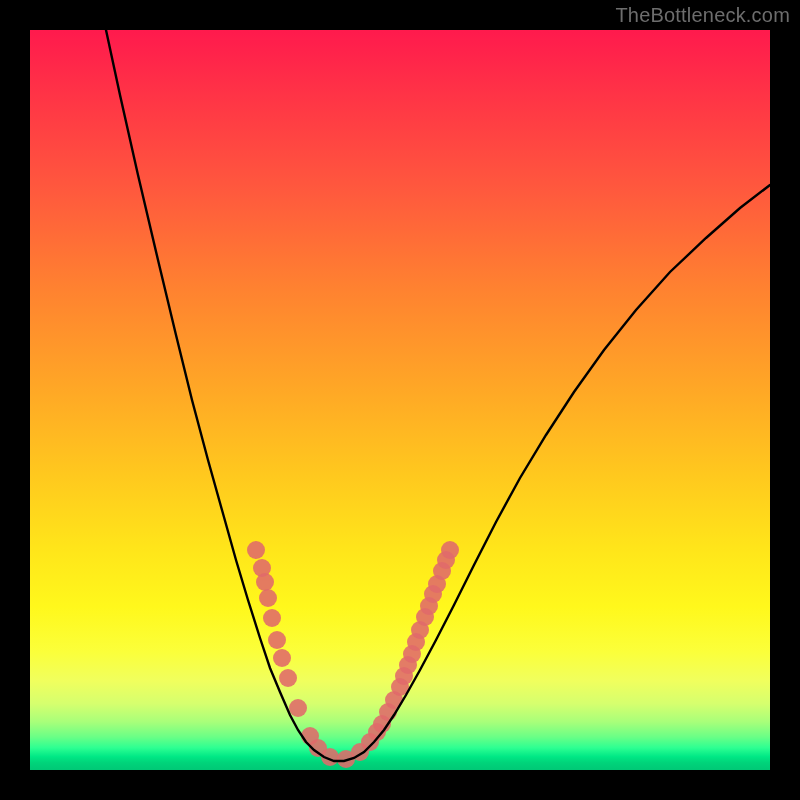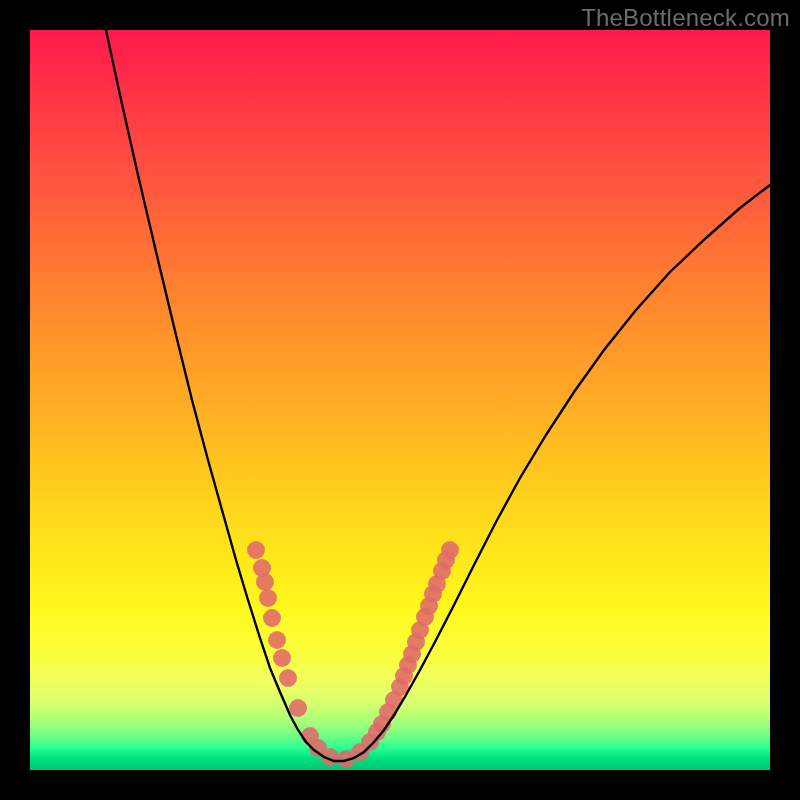--- a/index.html
+++ b/index.html
@@ -45,21 +45,21 @@
       #00e885 98.2%,
       #00d47a 99%,
       #00c876 100%
     );
   }
   .watermark {
     position: absolute;
     top: 4px;
     right: 10px;
     color: #6d6d6d;
-    font-size: 24px;
+    font-size: 20px;
     font-weight: 400;
     letter-spacing: 0.2px;
     user-select: none;
   }
   svg.curve {
     position: absolute;
     left: 0;
     top: 0;
     width: 740px;
     height: 740px;

